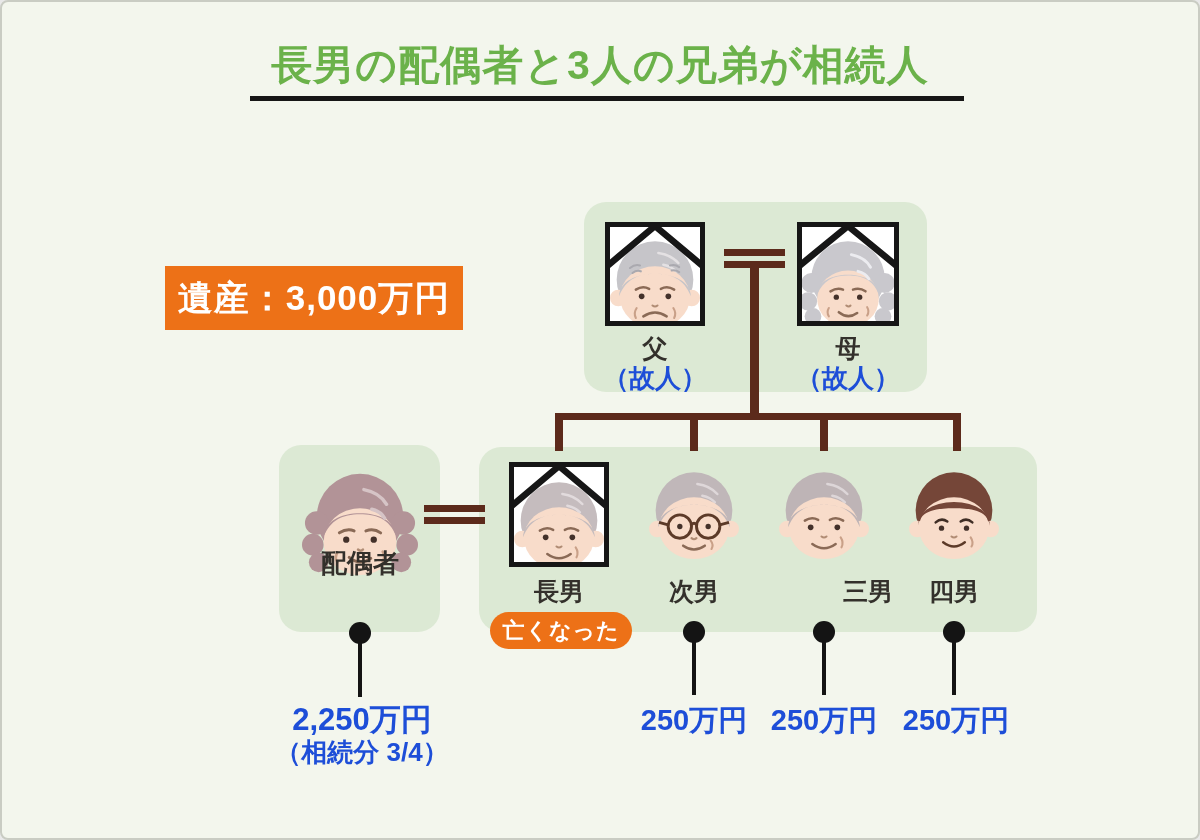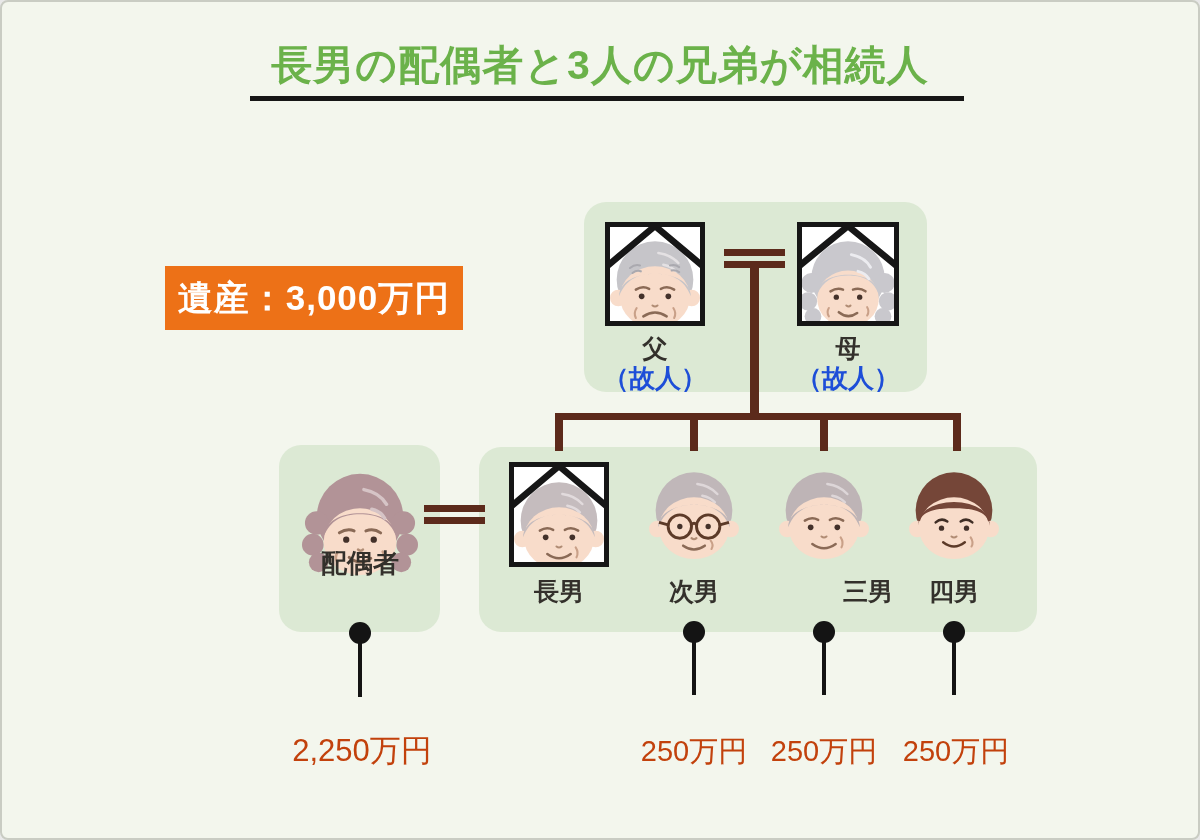--- a/index.html
+++ b/index.html
@@ -73,21 +73,21 @@
 
   
   .dot{position:absolute;width:22px;height:22px;border-radius:50%;background:#141414;transform:translateX(-50%);}
   .stem{position:absolute;width:4px;background:#141414;transform:translateX(-50%);}
   .spouse-dot{left:358px;top:620px;} .spouse-stem{left:358px;top:631px;height:64px;}
   .b2-dot{left:692px;top:619px;} .b2-stem{left:692px;top:630px;height:63px;}
   .b3-dot{left:822px;top:619px;} .b3-stem{left:822px;top:630px;height:63px;}
   .b4-dot{left:952px;top:619px;} .b4-stem{left:952px;top:630px;height:63px;}
 
   
-  .amount{position:absolute;transform:translateX(-50%);font-weight:400;color:#c2410c;white-space:nowrap;margin-top:31px;}
+  .amount{position:absolute;transform:translateX(-50%);font-weight:700;color:#1d4ed8;white-space:nowrap;}
   .spouse-amount{left:360px;top:697px;font-size:31px;}
   .spouse-note{left:360px;top:733px;font-size:26px;}
   .a2{left:692px;top:699px;font-size:29px;}
   .a3{left:822px;top:699px;font-size:29px;}
   .a4{left:954px;top:699px;font-size:29px;}
   .brothers-note{left:806px;top:735px;font-size:26px;}
 </style>
 </head>
 <body>
 
@@ -201,20 +201,21 @@
         <circle cx="76" cy="76" r="3.4" fill="#43312a"></circle>
       <path d="M57,87 q3,2.5 6,0" stroke="#b08c74" stroke-width="2.5" fill="none" stroke-linecap="round"></path>
       <path d="M46,96 q14,10 28,0" stroke="#8a6a56" stroke-width="3" fill="none" stroke-linecap="round"></path>
       <path d="M80,88 q4,6 1,12" stroke="#c9a088" stroke-width="2.5" fill="none" stroke-linecap="round"></path>
     </svg>
     <svg class="ribbon" viewBox="0 0 90 94" preserveAspectRatio="none">
       <path d="M-4,40 L45,-1 L94,40" fill="none" stroke="#161616" stroke-width="6.5"></path>
     </svg>
   </div>
   <div class="plabel son1-name">長男</div>
+  <div class="badge">亡くなった</div>
 
   <div class="avatar jinan-avatar">
     <svg viewBox="0 0 120 120">
       <circle cx="60" cy="56" r="46" fill="#c0b7b9"></circle>
       <path d="M64,24 q15,2 24,12 M70,38 q10,2 15,8" stroke="#ded7d9" stroke-width="3" fill="none" stroke-linecap="round"></path>
       <circle cx="16" cy="78" r="10" fill="#f8dcca"></circle>
         <circle cx="104" cy="78" r="10" fill="#f8dcca"></circle>
       <ellipse cx="60" cy="77" rx="42" ry="37" fill="#f8dcca"></ellipse>
       <path d="M17,76 C17,40 103,40 103,76 C95,55 79,49 60,49 C41,49 25,55 17,76 Z" fill="#c0b7b9"></path>
       <circle cx="43" cy="75" r="3.2" fill="#43312a"></circle>
@@ -270,17 +271,18 @@
   <div class="dot spouse-dot"></div>
   <div class="stem spouse-stem"></div>
   <div class="dot b2-dot"></div>
   <div class="stem b2-stem"></div>
   <div class="dot b3-dot"></div>
   <div class="stem b3-stem"></div>
   <div class="dot b4-dot"></div>
   <div class="stem b4-stem"></div>
 
   <div class="amount spouse-amount">2,250万円</div>
+  <div class="amount spouse-note">（相続分 3/4）</div>
   <div class="amount a2">250万円</div>
   <div class="amount a3">250万円</div>
   <div class="amount a4">250万円</div>
 
 </div>
 
 </body></html>

